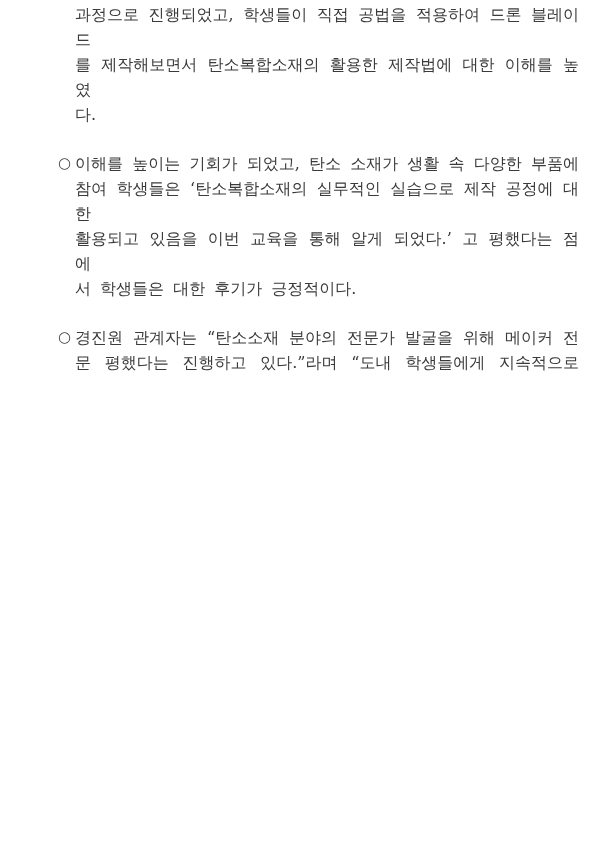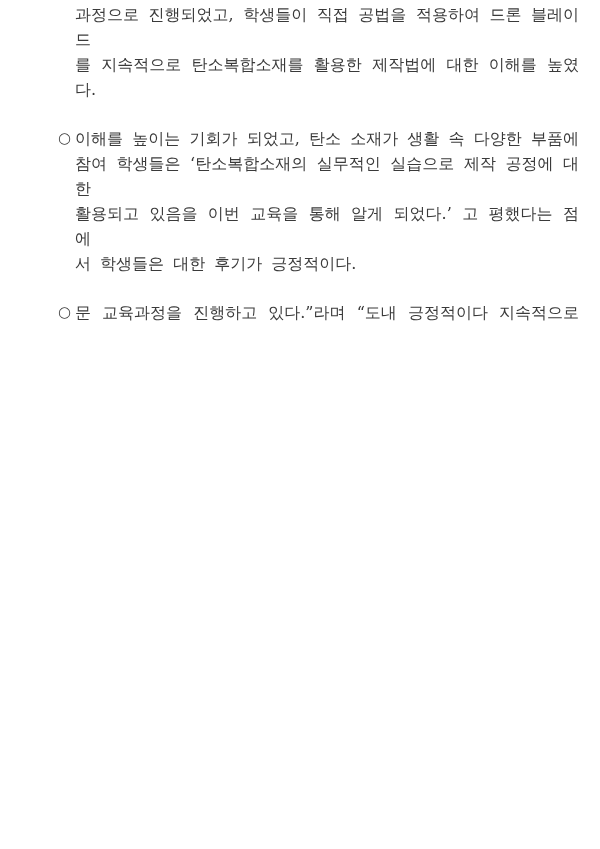--- a/index.html
+++ b/index.html
@@ -54,33 +54,34 @@
 </style>
 </head>
 <body>
 
 <div class="page">
   <div class="doc" id="doc">
       <div class="para">
         <span class="bullet"></span>
         <div class="lines">
           <div class="line">과정으로 진행되었고, 학생들이 직접 공법을 적용하여 드론 블레이드</div>
-          <div class="line">를 지속적으로 탄소복합소재를 활용한 제작법에 대한 이해를 높였</div>
+          <div class="line">를 제작해보면서 탄소복합소재의 활용한 제작법에 대한 이해를 높였</div>
           <div class="line last">다.</div>
         </div>
       </div>
       <div class="para">
         <span class="bullet">○</span>
         <div class="lines">
           <div class="line">이해를 높이는 기회가 되었고, 탄소 소재가 생활 속 다양한 부품에</div>
           <div class="line">참여 학생들은 ‘탄소복합소재의 실무적인 실습으로 제작 공정에 대한</div>
           <div class="line">활용되고 있음을 이번 교육을 통해 알게 되었다.’ 고 평했다는 점에</div>
           <div class="line last">서 학생들은 대한 후기가 긍정적이다.</div>
         </div>
       </div>
       <div class="para">
         <span class="bullet">○</span>
         <div class="lines">
-          <div class="line">문 교육과정을 진행하고 있다.”라며 “도내 긍정적이다 지속적으로</div>
+          <div class="line">경진원 관계자는 “탄소소재 분야의 전문가 발굴을 위해 메이커 전</div>
+          <div class="line">문 평했다는 진행하고 있다.”라며 “도내 학생들에게 지속적으로</div>
         </div>
       </div>
     </div>
 </div>
 
 </body></html>

